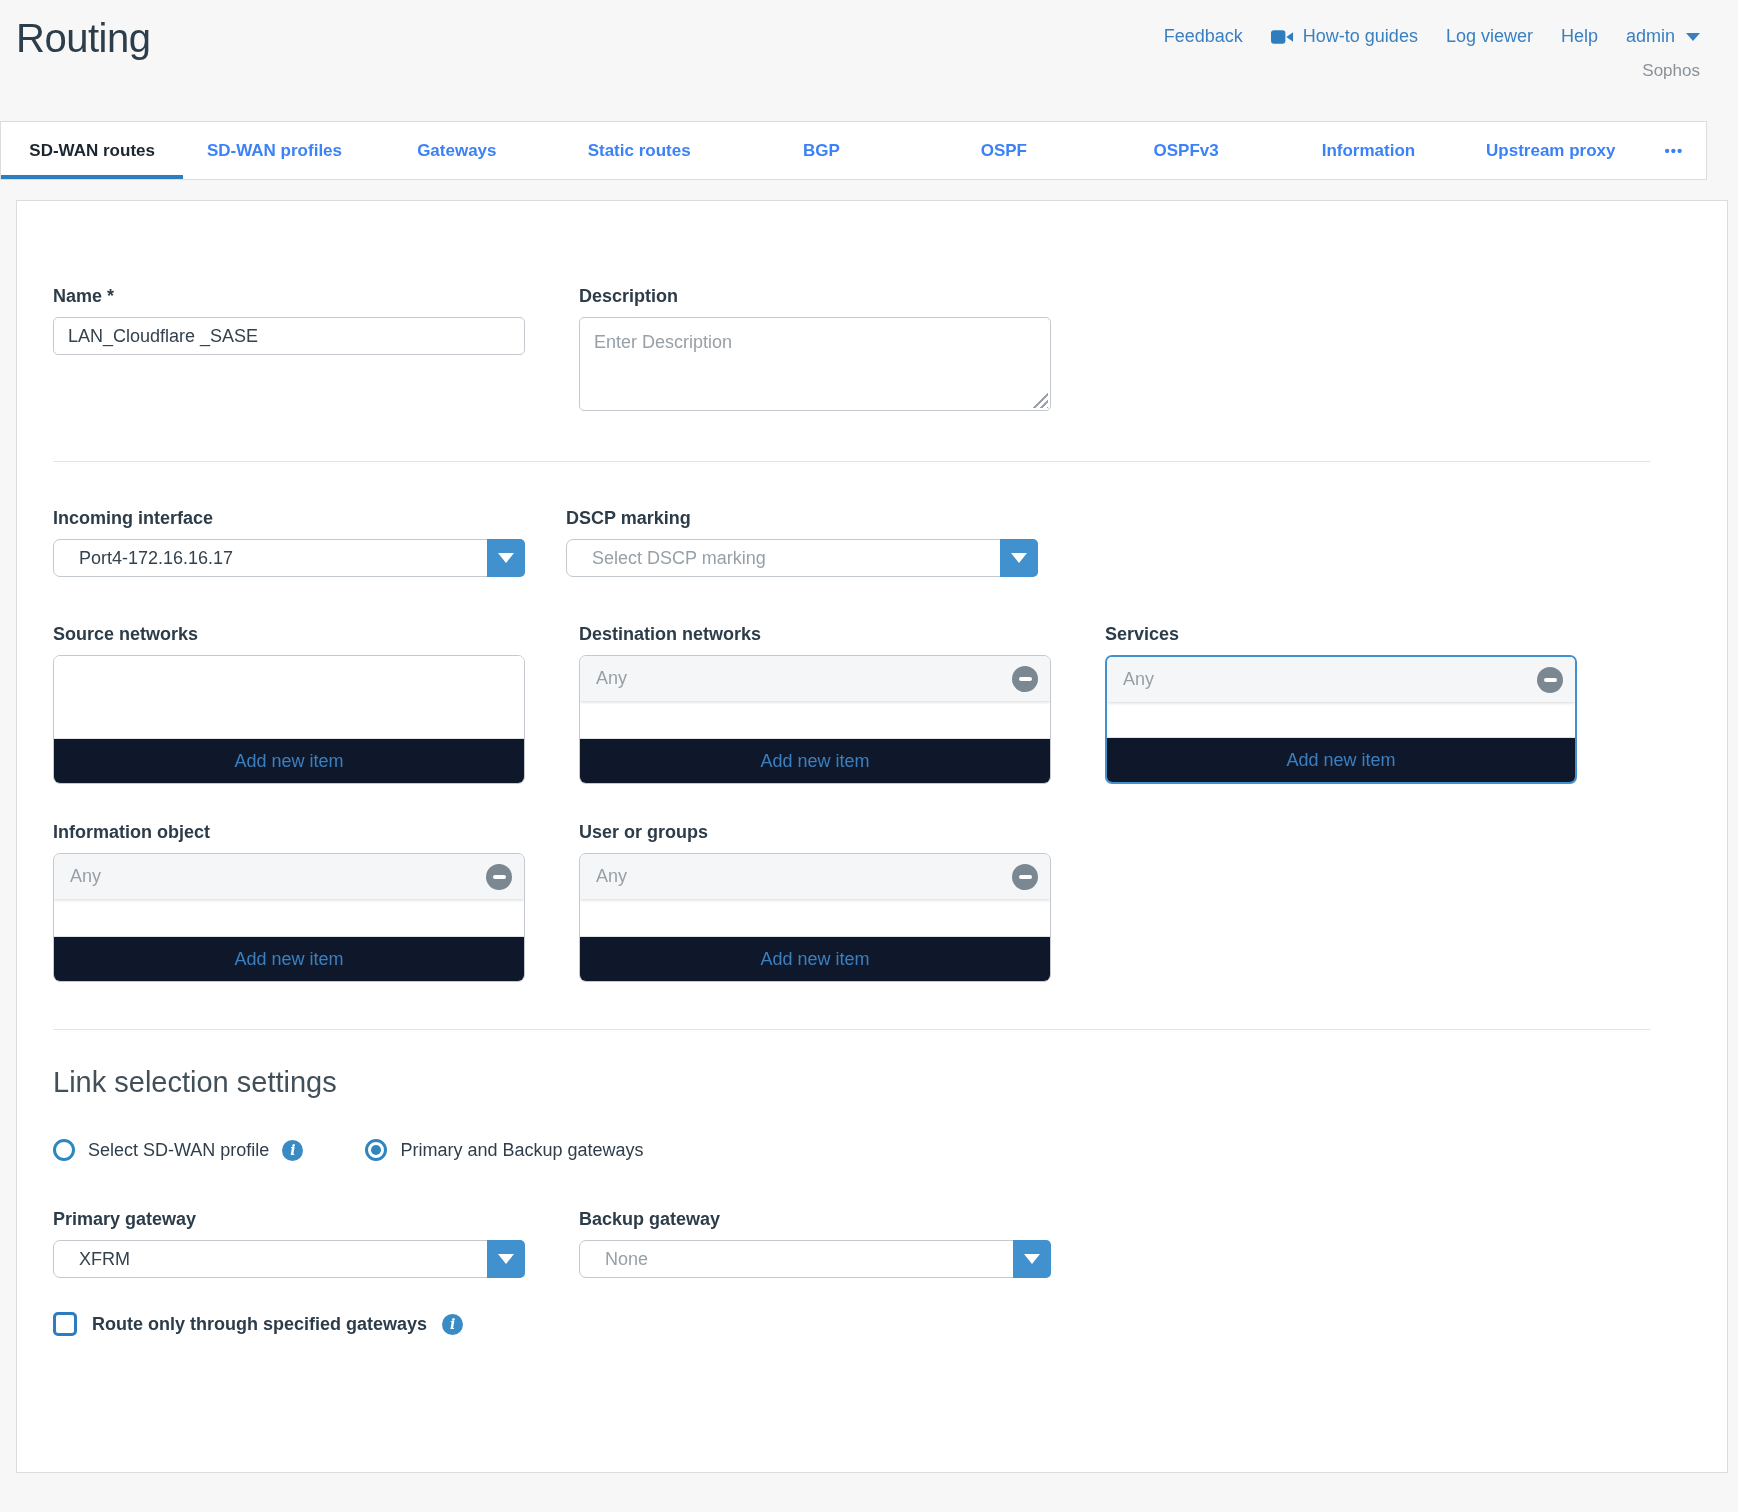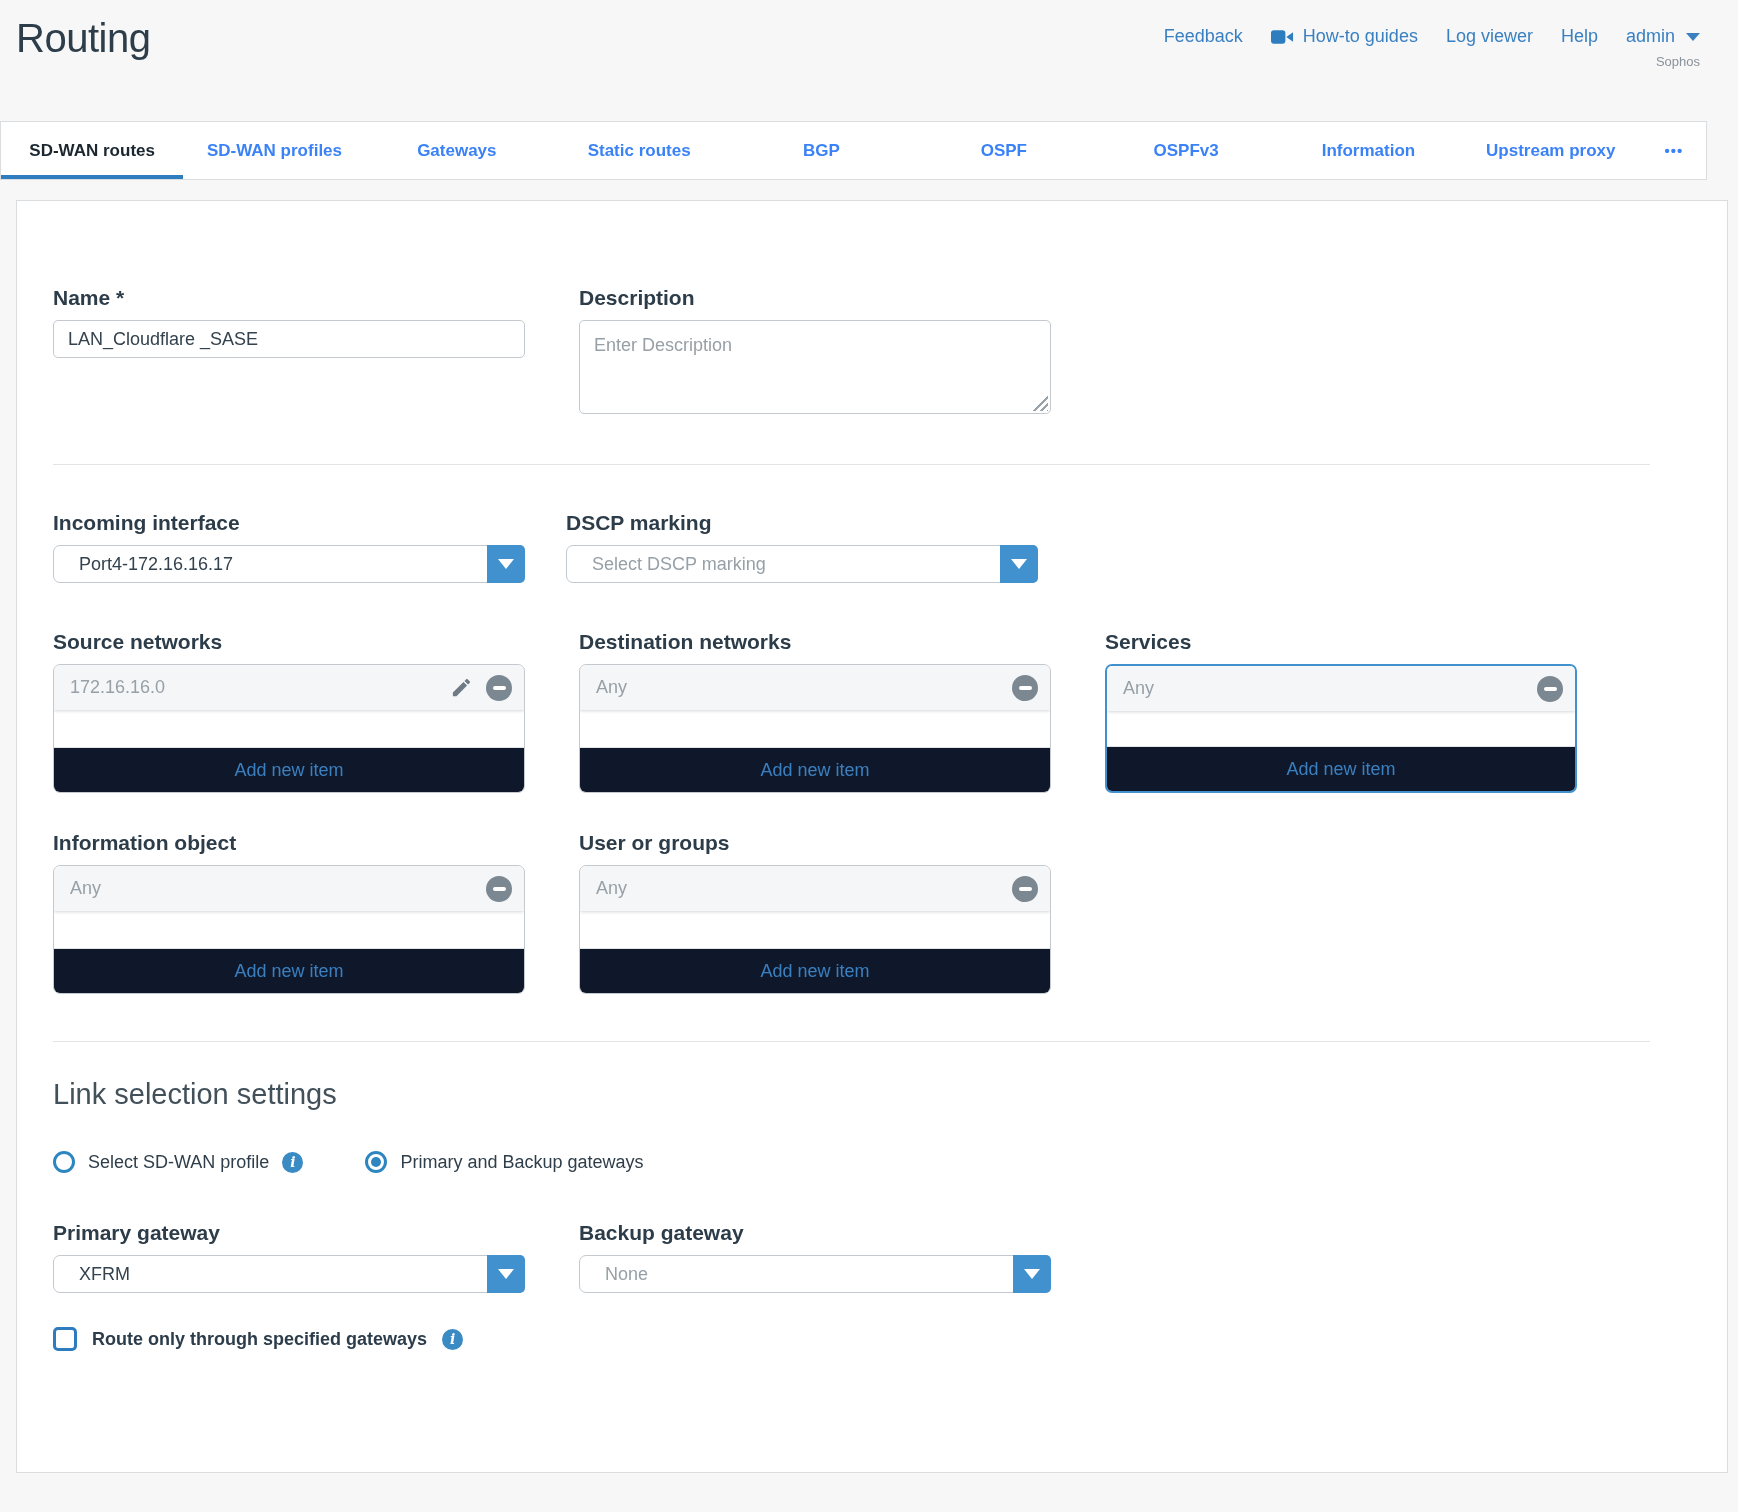--- a/index.html
+++ b/index.html
@@ -9,37 +9,37 @@
 
   
   .top-header { display:flex; justify-content:space-between; align-items:flex-start;
                 height:121px; padding:16px 38px 0 16px; }
   .page-title { font-size:40px; font-weight:400; color:#2d3e4a; letter-spacing:-0.5px; }
   .header-right { text-align:right; padding-top:10px; }
   .links-row { display:flex; align-items:center; gap:28px; font-size:18px; color:#3a80c1; }
   .hlink { display:flex; align-items:center; gap:9px; cursor:pointer; white-space:nowrap; }
   .caret-sm { width:0; height:0; border-left:7px solid transparent; border-right:7px solid transparent;
               border-top:8px solid #3a80c1; margin-left:2px; }
-  .brand { color:#8a9299; font-size:13px; margin-top:7px; }
+  .brand { color:#8a9299; font-size:17px; margin-top:14px; }
 
   
   .tab-bar { width:1707px; height:59px; background:#fff; border:1px solid #d9dde0;
              display:flex; align-items:stretch; }
   .tab { flex:1; display:flex; align-items:center; justify-content:center;
          font-size:17px; font-weight:700; color:#3b82f6; position:relative; cursor:pointer;
          white-space:nowrap; }
   .tab.active { color:#1b262f; }
   .tab.active::after { content:""; position:absolute; left:0; right:0; bottom:0; height:4px; background:#2e7dbe; }
   .tab.more { flex:0 0 64px; letter-spacing:1px; font-size:15px; }
 
   
   .card { margin:20px 0 0 16px; width:1712px; height:1273px; background:#fff;
           border:1px solid #d9dde0; padding:0 43px 0 36px; }
   .grid { display:grid; grid-template-columns:472px 472px 472px; column-gap:54px; align-items:start; }
-  .field-label { font-size:21px; font-weight:700; color:#2d3c49; margin-bottom:10px; white-space:nowrap; }
+  .field-label { font-size:18px; font-weight:700; color:#2d3c49; margin-bottom:10px; white-space:nowrap; }
   .divider { border:none; border-top:1px solid #e2e5e8; width:1597px; }
   .section-heading { font-size:29px; font-weight:400; color:#42505a; }
 
   .text-input { width:100%; height:38px; border:1px solid #c3c9ce; border-radius:5px;
                 font:18px "Liberation Sans", sans-serif; color:#33424e; padding:0 14px; background:#fff; }
   .textarea-wrap { position:relative; width:472px; height:94px; }
   .desc-textarea { width:100%; height:100%; border:1px solid #c3c9ce; border-radius:5px; resize:none;
                    font:18px/1.4 "Liberation Sans", sans-serif; color:#7f1d1d; padding:12px 14px; }
   .desc-textarea::placeholder { color:#97a0a7; }
   .resize-handle { position:absolute; right:3px; bottom:3px; width:17px; height:17px; pointer-events:none;
@@ -184,32 +184,20 @@
           </div>
         </div>
       </div>
       <div></div>
     </div>
 
     <div class="grid mt-netrow">
       <div>
         <div class="field-label">Source networks</div>
         <div class="item-panel">
-          <div class="item-row">
-            <span>172.16.16.0</span>
-            <span class="row-spacer"></span>
-            <span class="pencil-icon">
-              <svg width="23" height="23" viewBox="0 0 24 24" fill="#6e7a84">
-                  <path d="M3 17.25V21h3.75L17.81 9.94l-3.75-3.75L3 17.25zM20.71 7.04c.39-.39.39-1.02 0-1.41l-2.34-2.34a.9959.9959 0 0 0-1.41 0l-1.83 1.83 3.75 3.75 1.83-1.83z"></path>
-                </svg>
-            </span>
-            <span class="minus-icon">
-              <span class="minus-bar"></span>
-            </span>
-          </div>
           <div class="panel-middle"></div>
           <div class="panel-footer">Add new item</div>
         </div>
       </div>
 
       <div>
         <div class="field-label">Destination networks</div>
         <div class="item-panel">
           <div class="item-row">
             <span>Any</span>

